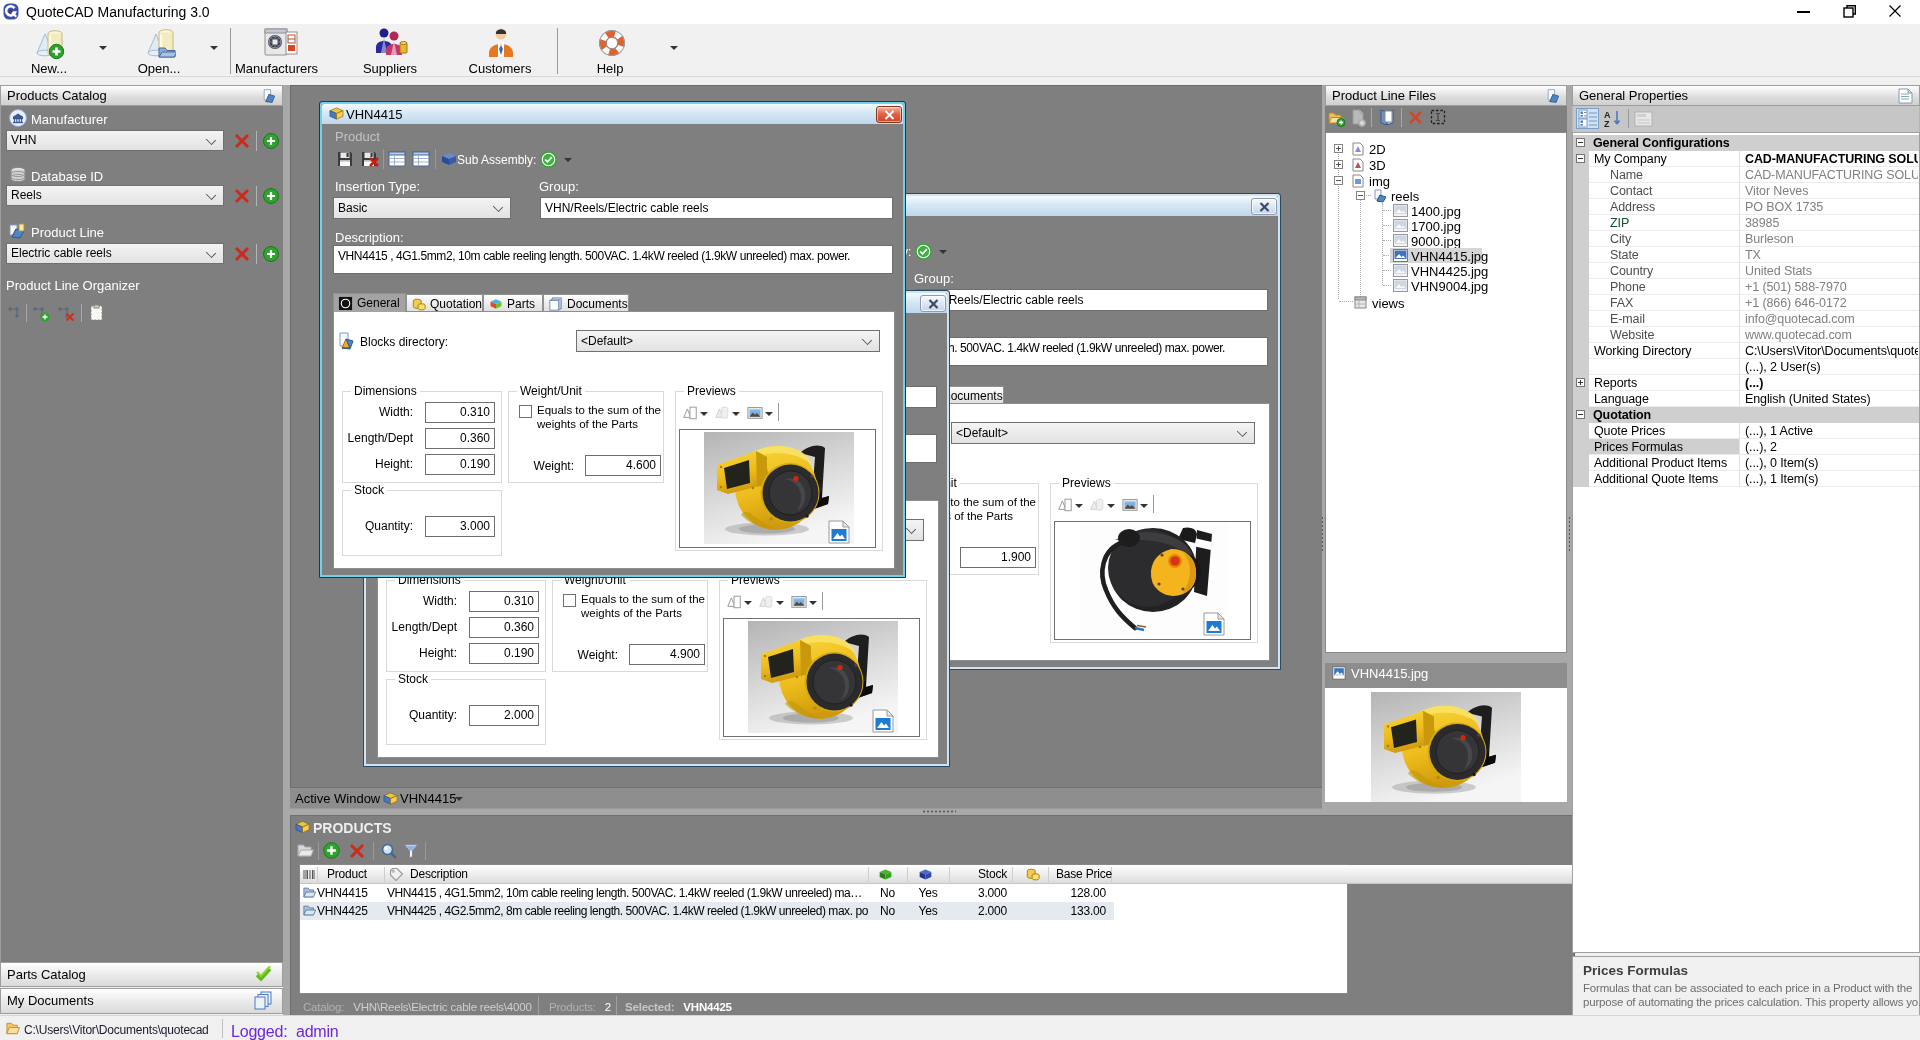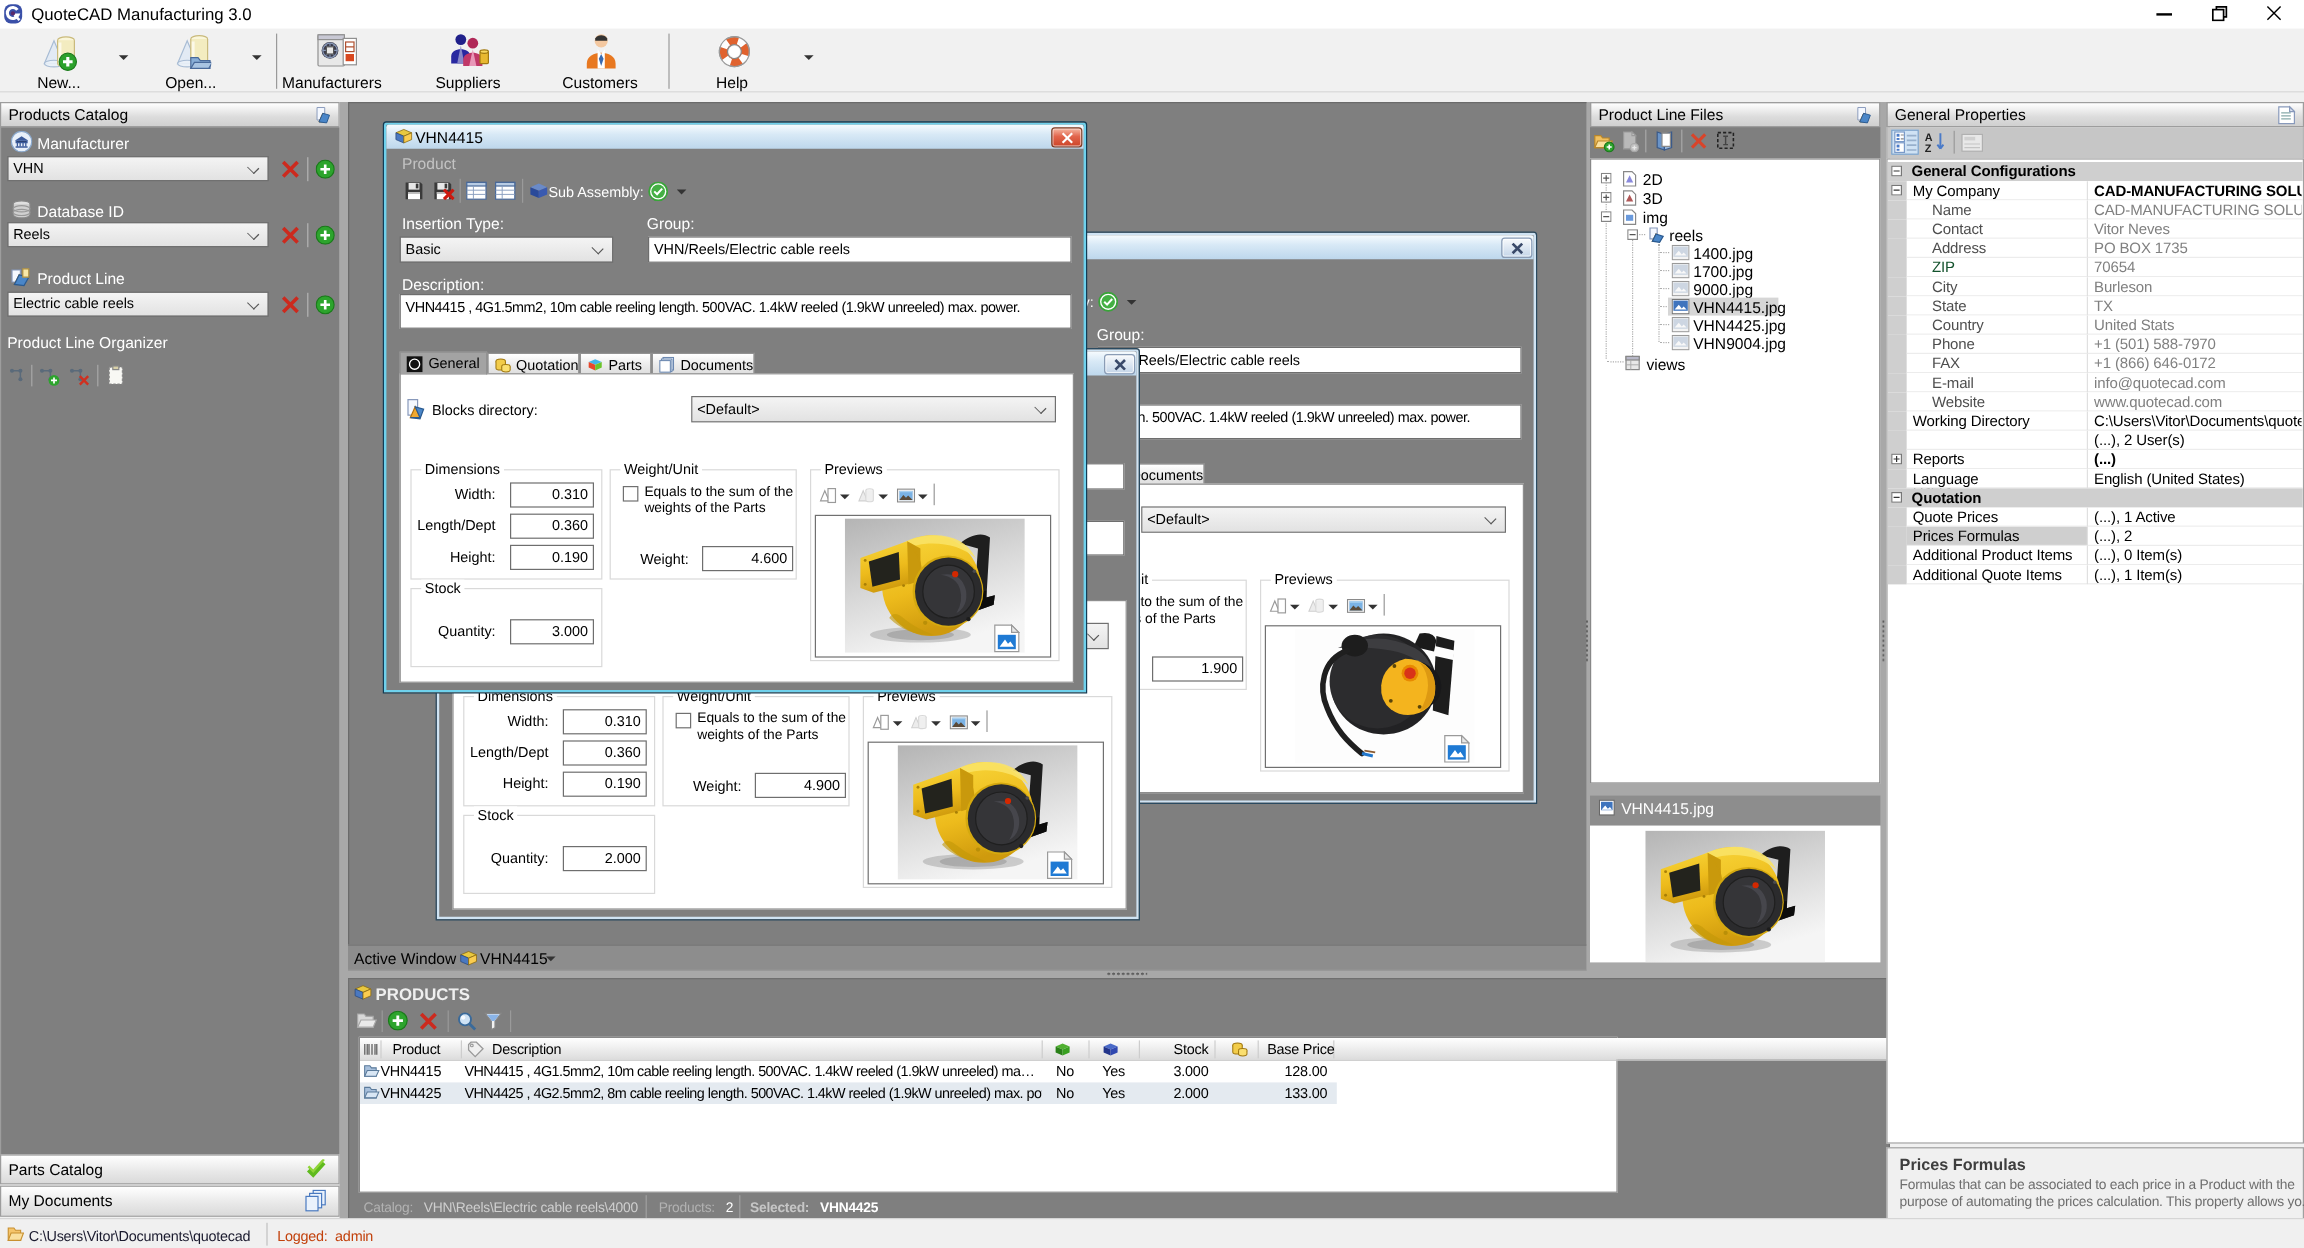--- a/index.html
+++ b/index.html
@@ -1058,21 +1058,21 @@
 <div class="abs" style="left:172px;top:51px;width:173px;color:#808080;white-space:nowrap;overflow:hidden;">Vitor Neves</div>
 <div class="abs" style="left:0;top:66px;width:16px;height:16px;background:#cfcfcf;"></div>
 <div class="abs" style="left:16px;top:66px;width:151px;height:16px;background:#fff;border-bottom:1px solid #ececec;border-right:1px solid #e0e0e0;"></div>
 <div class="abs" style="left:167px;top:66px;width:179px;height:16px;background:#fff;border-bottom:1px solid #ececec;"></div>
 <div class="abs" style="left:37px;top:67px;color:#4e4e4e;white-space:nowrap;">Address</div>
 <div class="abs" style="left:172px;top:67px;width:173px;color:#808080;white-space:nowrap;overflow:hidden;">PO BOX 1735</div>
 <div class="abs" style="left:0;top:82px;width:16px;height:16px;background:#cfcfcf;"></div>
 <div class="abs" style="left:16px;top:82px;width:151px;height:16px;background:#fff;border-bottom:1px solid #ececec;border-right:1px solid #e0e0e0;"></div>
 <div class="abs" style="left:167px;top:82px;width:179px;height:16px;background:#fff;border-bottom:1px solid #ececec;"></div>
 <div class="abs" style="left:37px;top:83px;color:#14532d;white-space:nowrap;">ZIP</div>
-<div class="abs" style="left:172px;top:83px;width:173px;color:#808080;white-space:nowrap;overflow:hidden;">70654</div>
+<div class="abs" style="left:172px;top:83px;width:173px;color:#808080;white-space:nowrap;overflow:hidden;">38985</div>
 <div class="abs" style="left:0;top:98px;width:16px;height:16px;background:#cfcfcf;"></div>
 <div class="abs" style="left:16px;top:98px;width:151px;height:16px;background:#fff;border-bottom:1px solid #ececec;border-right:1px solid #e0e0e0;"></div>
 <div class="abs" style="left:167px;top:98px;width:179px;height:16px;background:#fff;border-bottom:1px solid #ececec;"></div>
 <div class="abs" style="left:37px;top:99px;color:#4e4e4e;white-space:nowrap;">City</div>
 <div class="abs" style="left:172px;top:99px;width:173px;color:#808080;white-space:nowrap;overflow:hidden;">Burleson</div>
 <div class="abs" style="left:0;top:114px;width:16px;height:16px;background:#cfcfcf;"></div>
 <div class="abs" style="left:16px;top:114px;width:151px;height:16px;background:#fff;border-bottom:1px solid #ececec;border-right:1px solid #e0e0e0;"></div>
 <div class="abs" style="left:167px;top:114px;width:179px;height:16px;background:#fff;border-bottom:1px solid #ececec;"></div>
 <div class="abs" style="left:37px;top:115px;color:#4e4e4e;white-space:nowrap;">State</div>
 <div class="abs" style="left:172px;top:115px;width:173px;color:#808080;white-space:nowrap;overflow:hidden;">TX</div>
@@ -1160,16 +1160,16 @@
 <div class="abs" style="left:1321px;top:516px;width:3px;height:36px;background-image:radial-gradient(circle,#5a5a5a 0.8px,transparent 1px);background-size:3px 4px;"></div>
 <div class="abs" style="left:1568px;top:516px;width:3px;height:36px;background-image:radial-gradient(circle,#5a5a5a 0.8px,transparent 1px);background-size:3px 4px;"></div>
 
 <div class="abs" style="left:0;top:1015px;width:1920px;height:25px;background:#f0f0f0;border-top:1px solid #d5d5d5;">
   <svg class="abs" style="left:5px;top:4px;" width="15" height="16" viewBox="0 0 16 16" id="ic-folder-st">
         <path d="M2 14 L2 3 L7 3 L8.5 5 L13 5 L13 14 Z" fill="#f5c46a" stroke="#c89030"></path>
         <path d="M2 14 L4.5 7.5 L15.5 7.5 L13 14 Z" fill="#fadf9e" stroke="#c89030"></path>
       </svg>
   <div class="abs" style="left:24px;top:7px;font-size:12px;letter-spacing:-0.2px;color:#1a1a2e;">C:\Users\Vitor\Documents\quotecad</div>
   <div class="abs" style="left:222px;top:3px;width:1px;height:19px;background:#c0c0c0;"></div>
-  <div class="abs" style="left:231px;top:7px;font-size:12px;letter-spacing:-0.2px;color:#c2410c;">Logged: &nbsp;admin</div>
+  <div class="abs" style="left:231px;top:7px;font-size:16px;letter-spacing:-0.2px;color:#6d28d9;">Logged: &nbsp;admin</div>
 </div>
 
 </div>
 
 </body></html>

